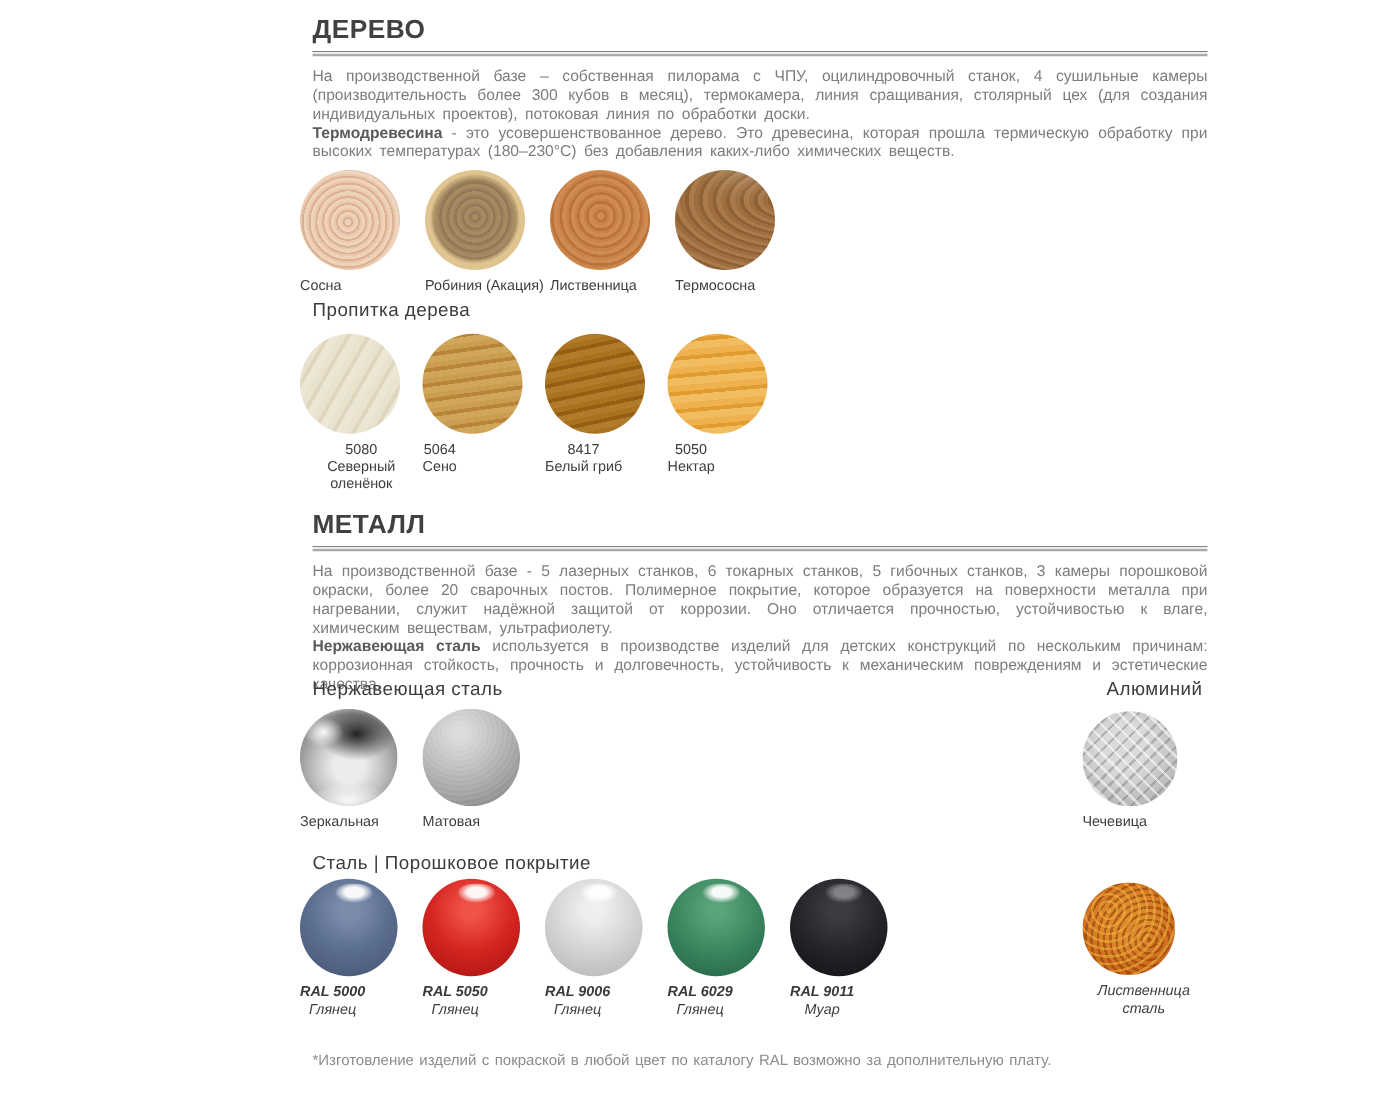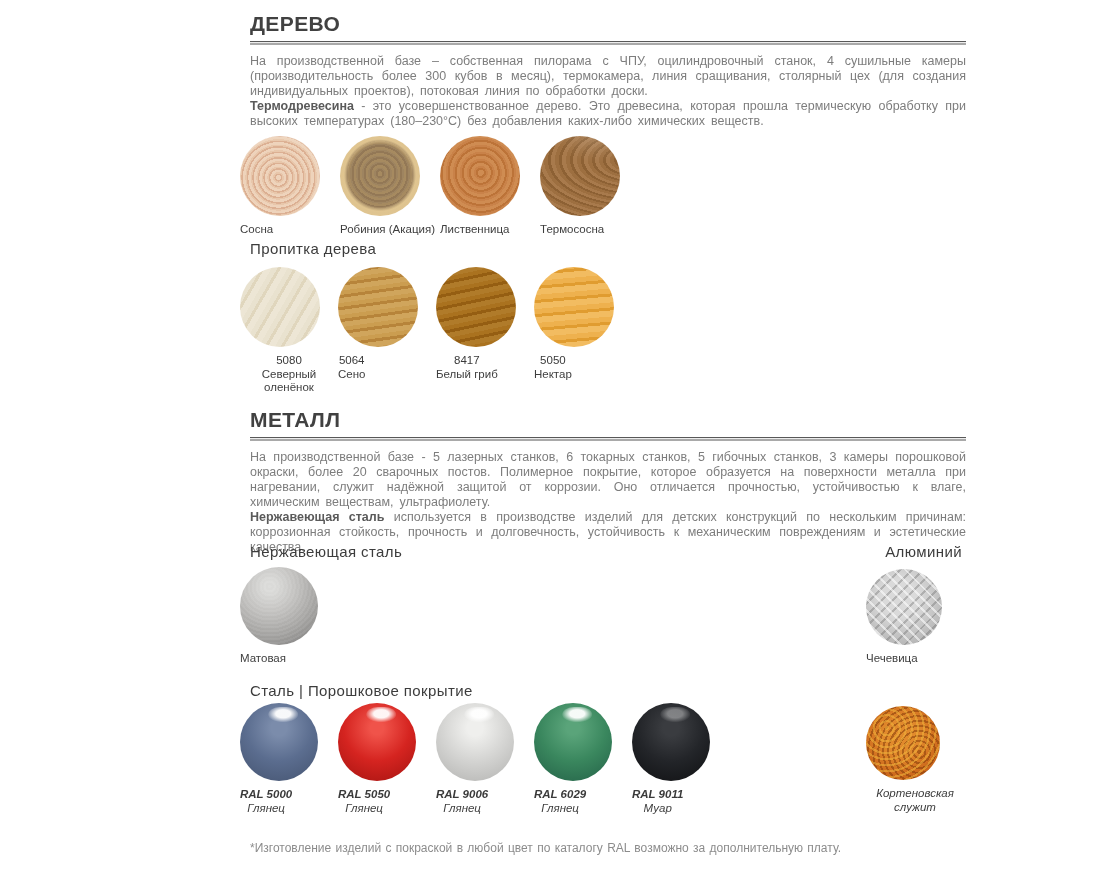--- a/index.html
+++ b/index.html
@@ -144,20 +144,24 @@
   <p class="body-text" style="margin-top:0;"><b>Нержавеющая сталь</b><span> используется в производстве изделий для детских конструкций по нескольким причинам: коррозионная стойкость, прочность и долговечность, устойчивость к механическим повреждениям и эстетические качества.</span></p>
 </div>
 
 <div class="abs titles-flex" style="left:250px;top:543px;width:712px;">
   <div class="sub-title">Нержавеющая сталь</div>
   <div class="sub-title">Алюминий</div>
 </div>
 
 <div class="abs row" style="left:240px;top:567px;width:724px;">
   <div class="col">
+    <div class="sphere s-mirror"></div>
+    <div class="lbl">Зеркальная</div>
+  </div>
+  <div class="col">
     <div class="sphere s-matte"></div>
     <div class="lbl">Матовая</div>
   </div>
   <div class="col push">
     <div class="s-checker" style="margin-top:2px;"></div>
     <div class="lbl">Чечевица</div>
   </div>
 </div>
 
 <div class="abs sub-title" style="left:250px;top:682px;">Сталь | Порошковое покрытие</div>
@@ -193,17 +197,17 @@
   </div>
   <div class="col">
     <div class="sphere gloss soft ral-9011"></div>
     <div class="lbl">
       <div class="code">RAL 9011</div>
       <div>Муар</div>
     </div>
   </div>
   <div class="col push">
     <div class="c-corten" style="margin-top:3px;"></div>
-    <div class="lbl">Кортеновская служит</div>
+    <div class="lbl">Лиственница сталь</div>
   </div>
 </div>
 
 <div class="abs footer-note" style="left:250px;top:841px;width:716px;">*Изготовление изделий с покраской в любой цвет по каталогу RAL возможно за дополнительную плату.</div>
 
 </body></html>

